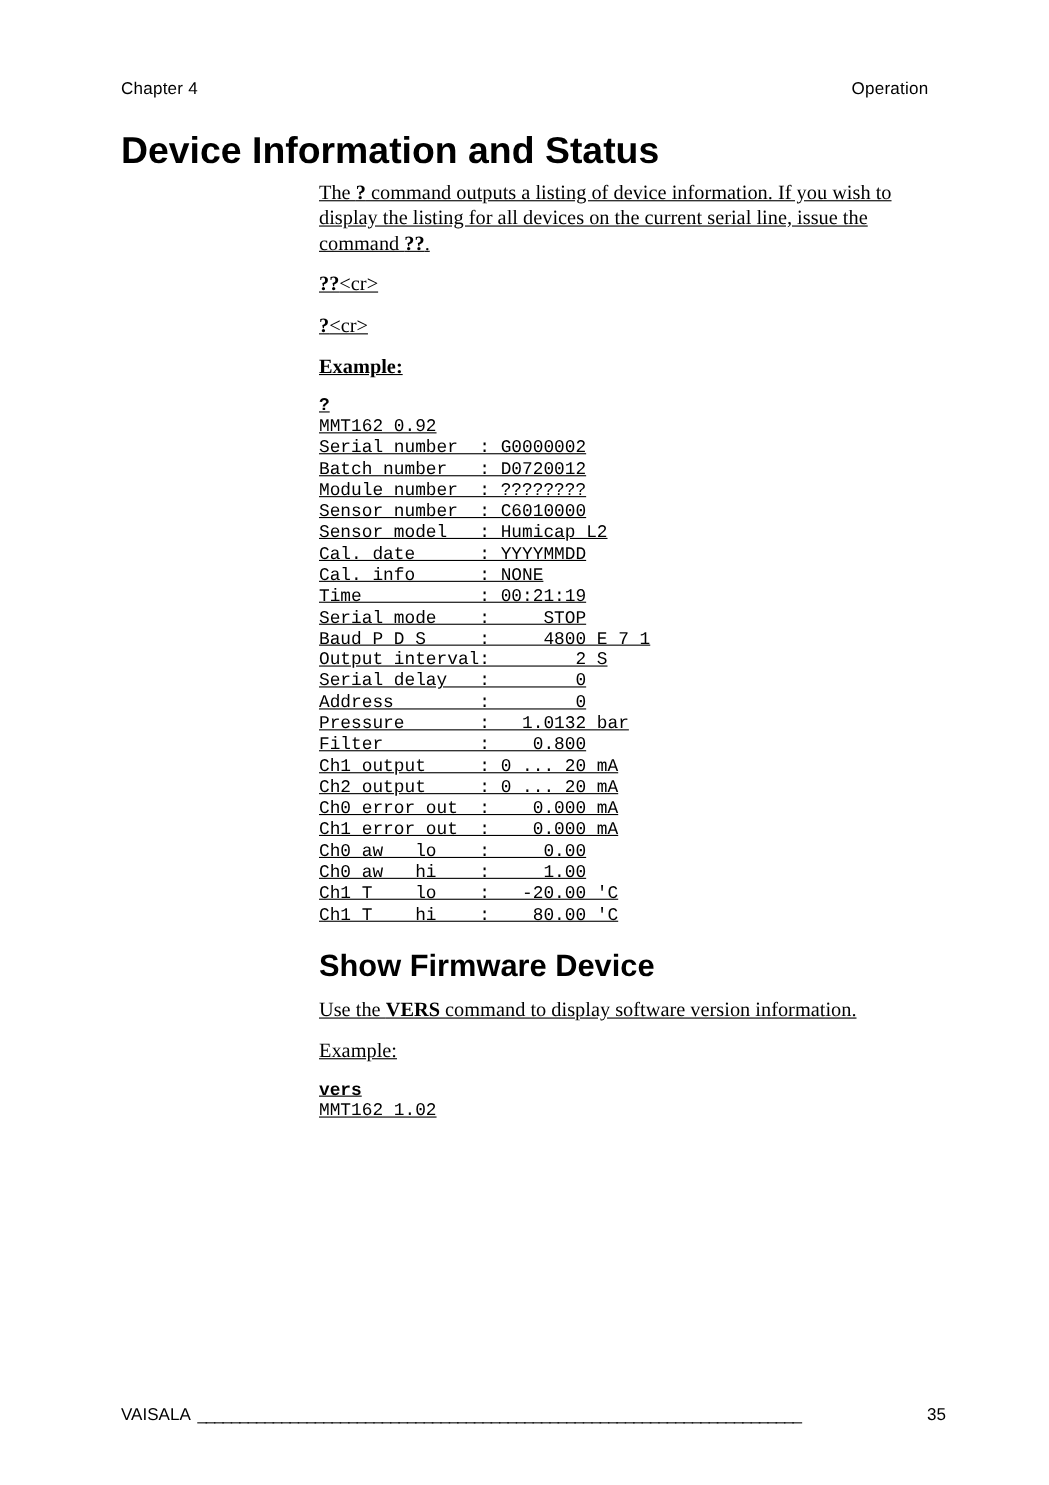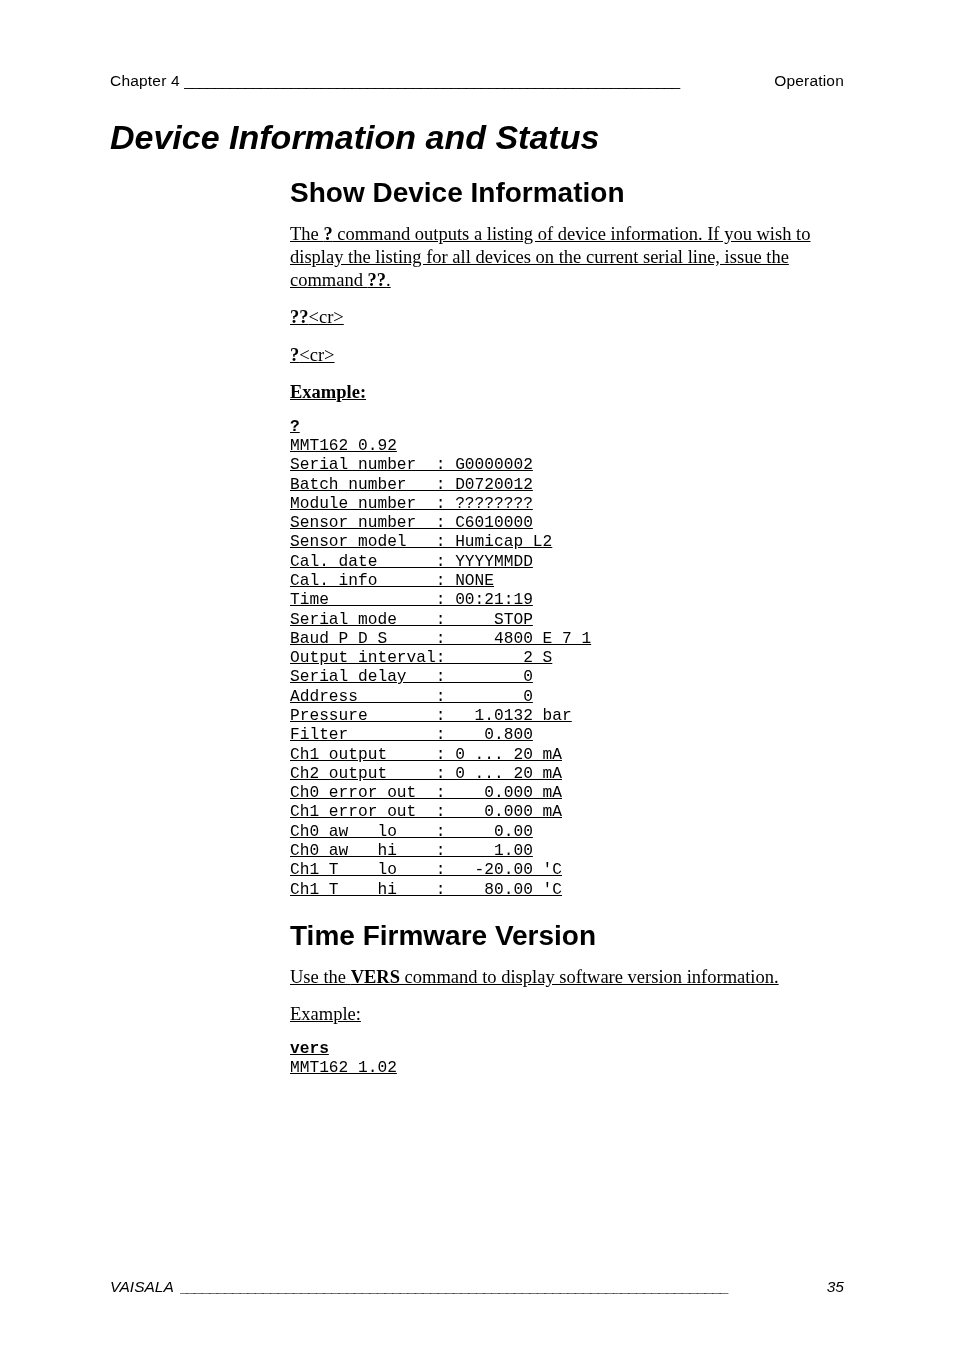--- a/index.html
+++ b/index.html
@@ -27,21 +27,20 @@
   }
   .header-left, .header-right {
     white-space: nowrap;
   }
   .h1 {
     font-family: Arial, Helvetica, sans-serif;
     font-weight: bold;
     font-size: 34px;
     margin-top: 28px;
     margin-bottom: 8px;
-    font-style: italic;
   }
   .h2 {
     font-family: Arial, Helvetica, sans-serif;
     font-weight: bold;
     font-size: 28px;
     margin-top: 20px;
     margin-bottom: 14px;
     margin-left: 180px;
   }
   .body-col {
@@ -61,48 +60,45 @@
     font-family: "Courier New", Courier, monospace;
     font-size: 16.2px;
     line-height: 1.19;
     white-space: pre;
     margin: 0 0 18px 0;
   }
   .footer {
     position: absolute;
     bottom: 54px;
     left: 110px;
-    right: 110px;
+    right: 94px;
     display: flex;
     justify-content: flex-end;
     font-family: Arial, Helvetica, sans-serif;
     font-size: 15.5px;
-    font-style: italic;
   }
   .footer-left, .footer-right {
     white-space: nowrap;
   }
   .underscores {
     letter-spacing: -1px;
   }
 </style>
 </head>
 <body>
 
 <div class="page">
 
   <div class="header">
     <span class="header-left">Chapter 4</span>
-    <span class="underscores" style="flex:1; overflow:hidden; white-space:nowrap; margin:0 4px;">_________________________________________________________________</span>
     <span class="header-right">Operation</span>
   </div>
 
   <div class="h1">Device Information and Status</div>
 
-  <div class="h2">Show Device Information</div>
 
   <div class="body-col">
     <p>The <span class="bold">?</span> command outputs a listing of device information. If you wish to display the listing for all devices on the current serial line, issue the command <span class="bold">??</span>.</p>
 
     <p class="cmd-line"><span class="bold">??</span><span>&lt;cr&gt;</span></p>
 
     <p class="cmd-line"><span class="bold">?</span><span>&lt;cr&gt;</span></p>
 
     <p class="bold">Example:</p>
 
@@ -126,21 +122,21 @@
 Ch1 output     : 0 ... 20 mA
 Ch2 output     : 0 ... 20 mA
 Ch0 error out  :    0.000 mA
 Ch1 error out  :    0.000 mA
 Ch0 aw   lo    :     0.00
 Ch0 aw   hi    :     1.00
 Ch1 T    lo    :   -20.00 'C
 Ch1 T    hi    :    80.00 'C</div>
   </div>
 
-  <div class="h2">Time Firmware Version</div>
+  <div class="h2">Show Firmware Device</div>
 
   <div class="body-col">
     <p><span>Use the </span><span class="bold">VERS</span><span> command to display software version information.</span></p>
 
     <p>Example:</p>
 
     <div class="mono"><span class="bold">vers</span>
 MMT162 1.02</div>
   </div>
 

